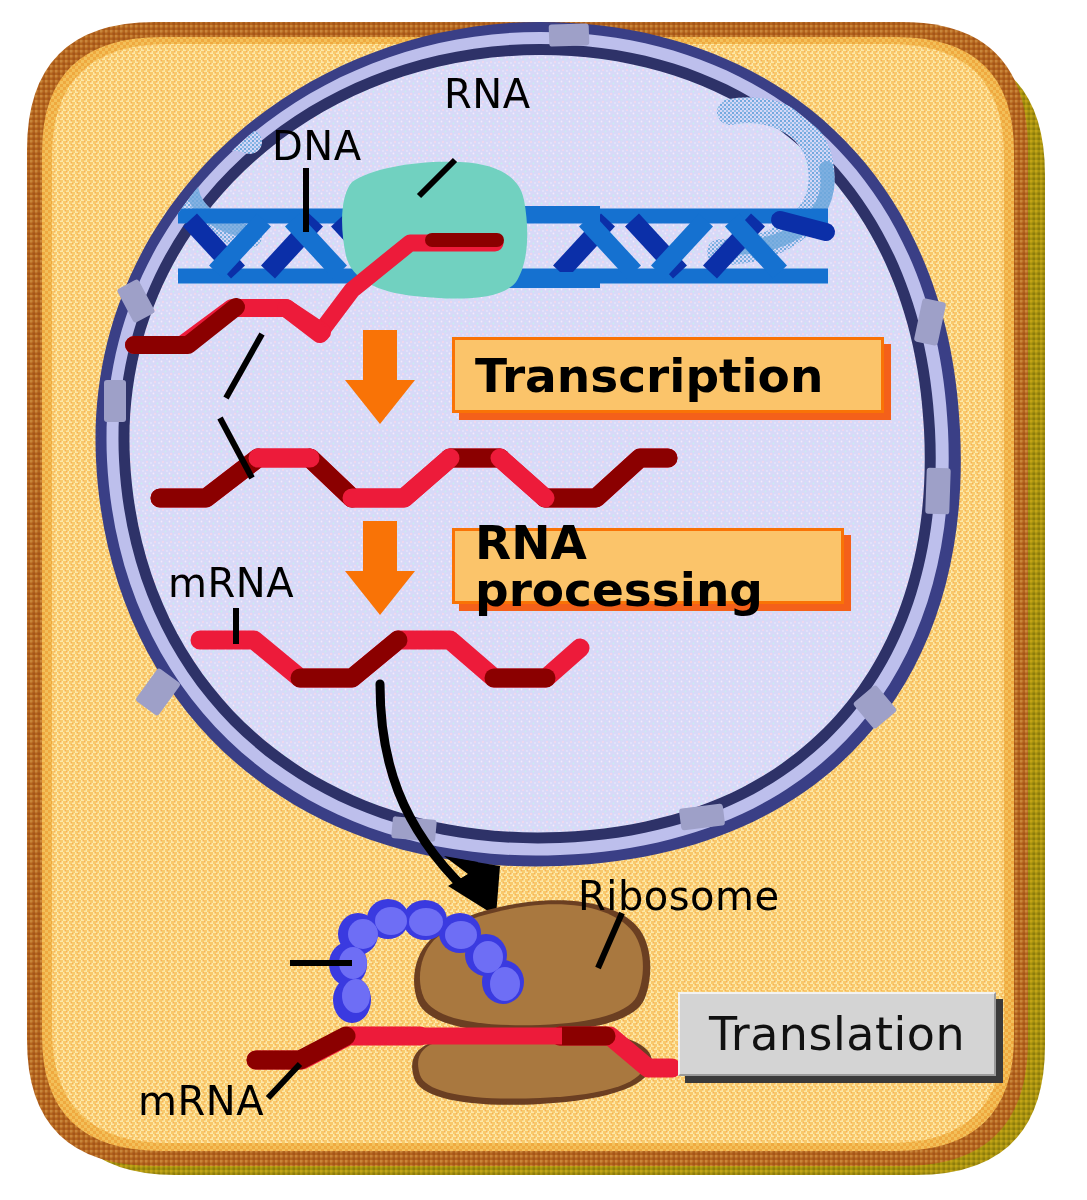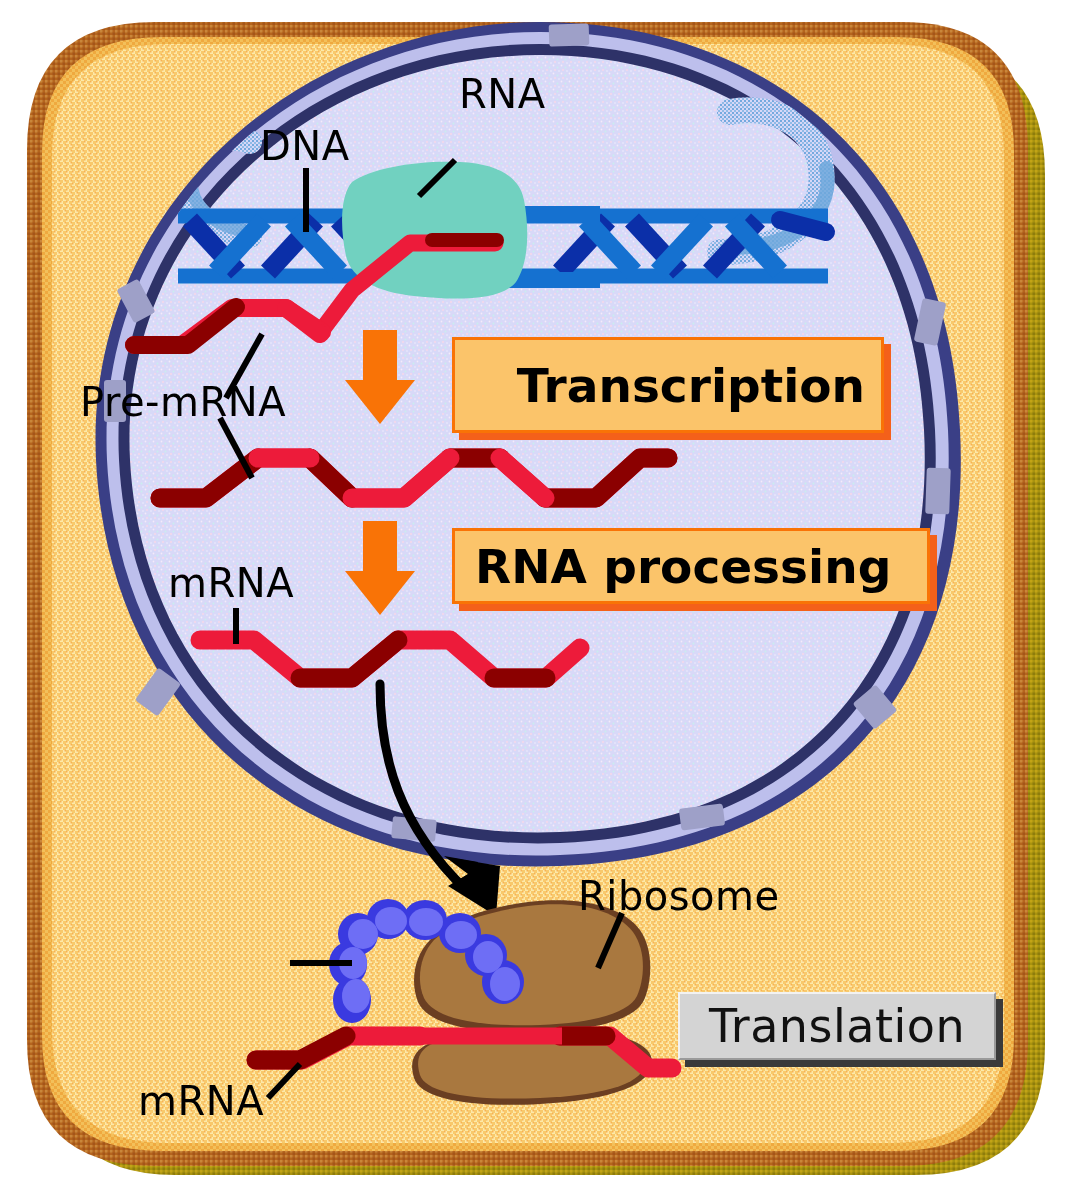--- a/index.html
+++ b/index.html
@@ -357,43 +357,42 @@
       <path d="M 236 608 L 236 644"></path>
 
       <path d="M 622 913 L 598 968"></path>
 
       <path d="M 290 963 L 352 963"></path>
 
       <path d="M 268 1098 L 300 1064"></path>
     </g>
   </svg>
 
-  <div class="lbl" style="left:260px; top:126px; font-size:40px;">DNA</div>
-
-  <div class="lbl" style="left:444px; top:74px; font-size:40px;margin-left:15px;">RNA</div>
-
-
-  <div class="lbl" style="left:80px; top:382px; font-size:40px;">Pre-mRNA</div>
+  <div class="lbl" style="left:272px; top:126px; font-size:40px;">DNA</div>
+
+  <div class="lbl" style="left:444px; top:74px; font-size:40px;">RNA</div>
+
+
 
   <div class="lbl" style="left:168px; top:563px; font-size:40px;">mRNA</div>
 
   <div class="lbl" style="left:578px; top:876px; font-size:40px;">Ribosome</div>
 
 
   <div class="lbl" style="left:138px; top:1081px; font-size:40px;">mRNA</div>
 
-  <div class="proc-box" style="left:452px; top:337px; width:432px; height:96px;justify-content:flex-end;">
+  <div class="proc-box" style="left:452px; top:337px; width:432px; height:76px;">
     <span>Transcription</span>
   </div>
 
-  <div class="proc-box" style="left:452px; top:528px; width:478px; height:76px;">
+  <div class="proc-box" style="left:452px; top:528px; width:392px; height:76px;">
     <span>RNA processing</span>
   </div>
 
-  <div class="trans-box" style="left:678px; top:992px; width:318px; height:68px;">
+  <div class="trans-box" style="left:678px; top:992px; width:318px; height:84px;">
     <span>Translation</span>
   </div>
 
   <svg class="layer" viewBox="0 0 1087 1200" style="pointer-events:none;">
     <g fill="#F97306">
       <rect x="363" y="330" width="34" height="52"></rect>
       <path d="M 345 380 L 415 380 L 380 424 Z"></path>
     </g>
     <g fill="#F97306">
       <rect x="363" y="521" width="34" height="52"></rect>

